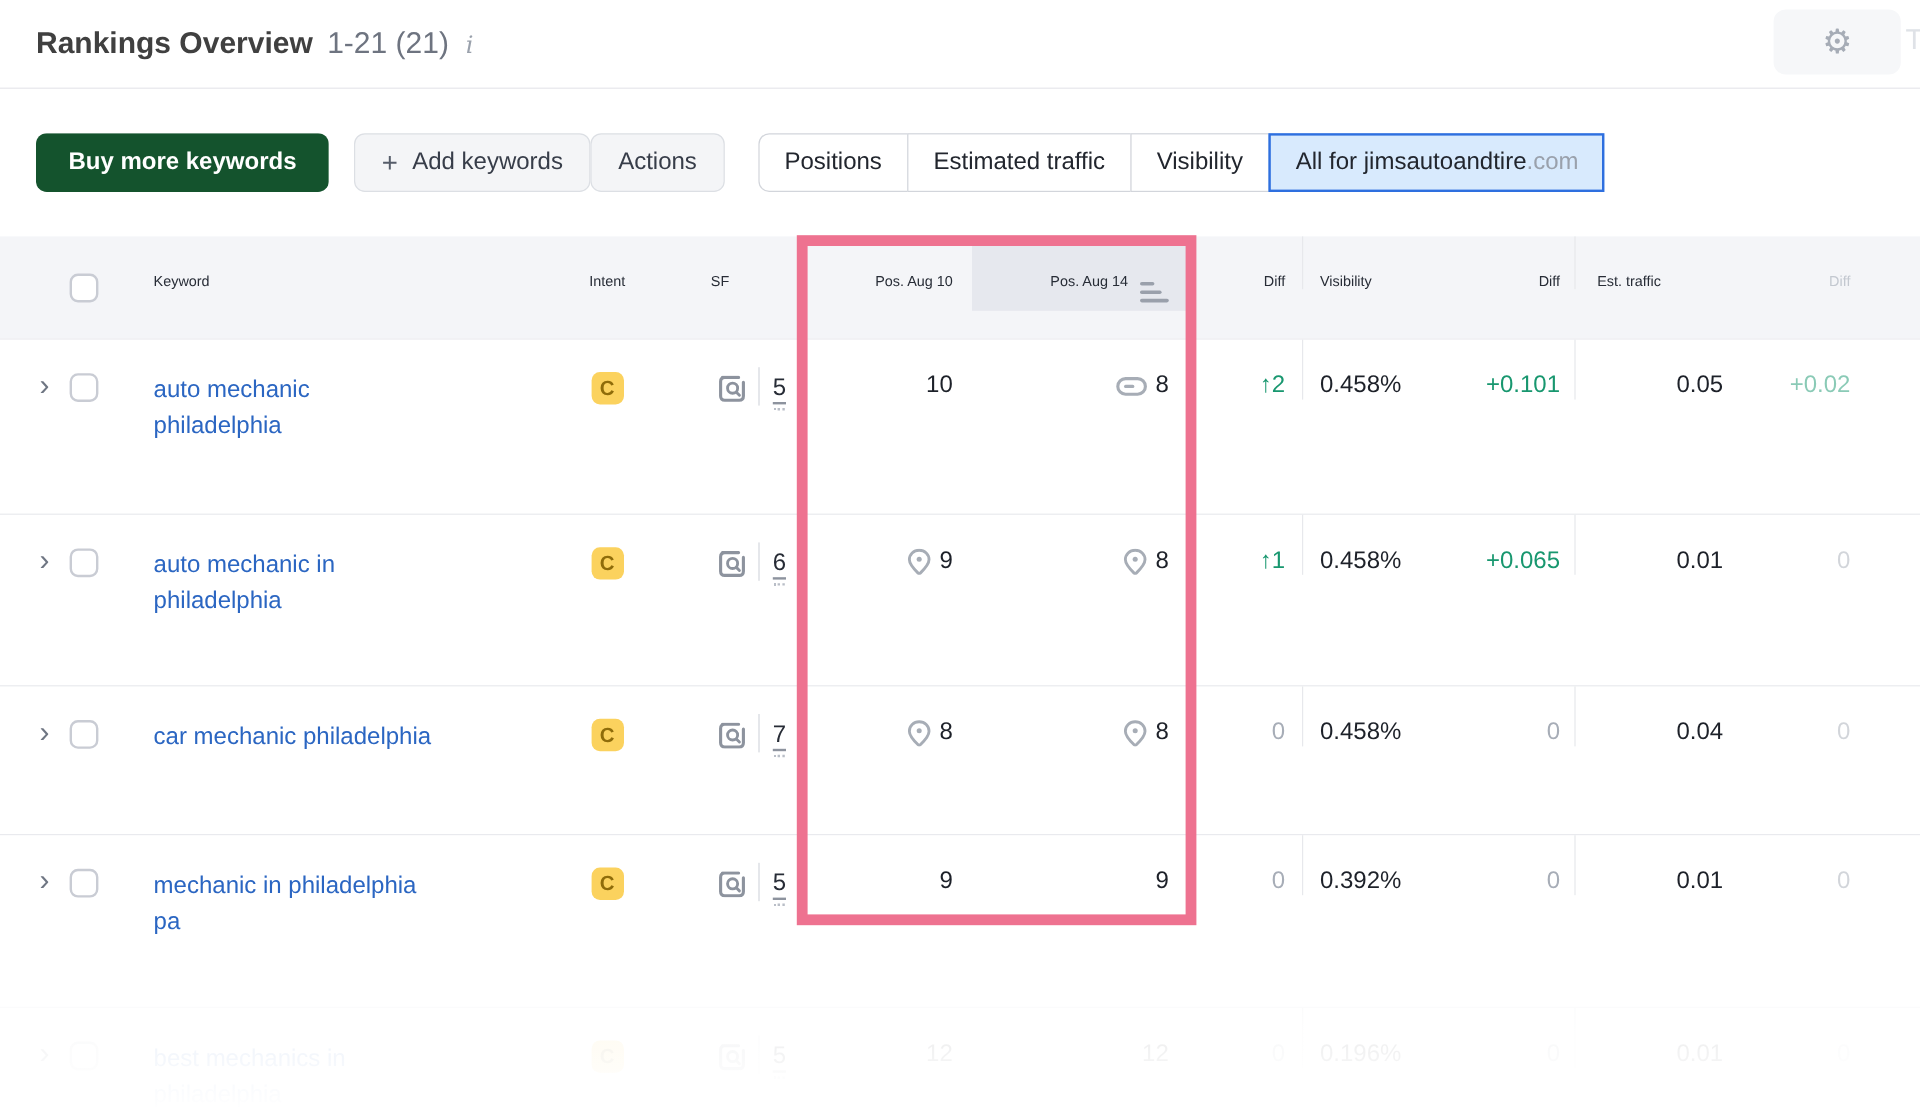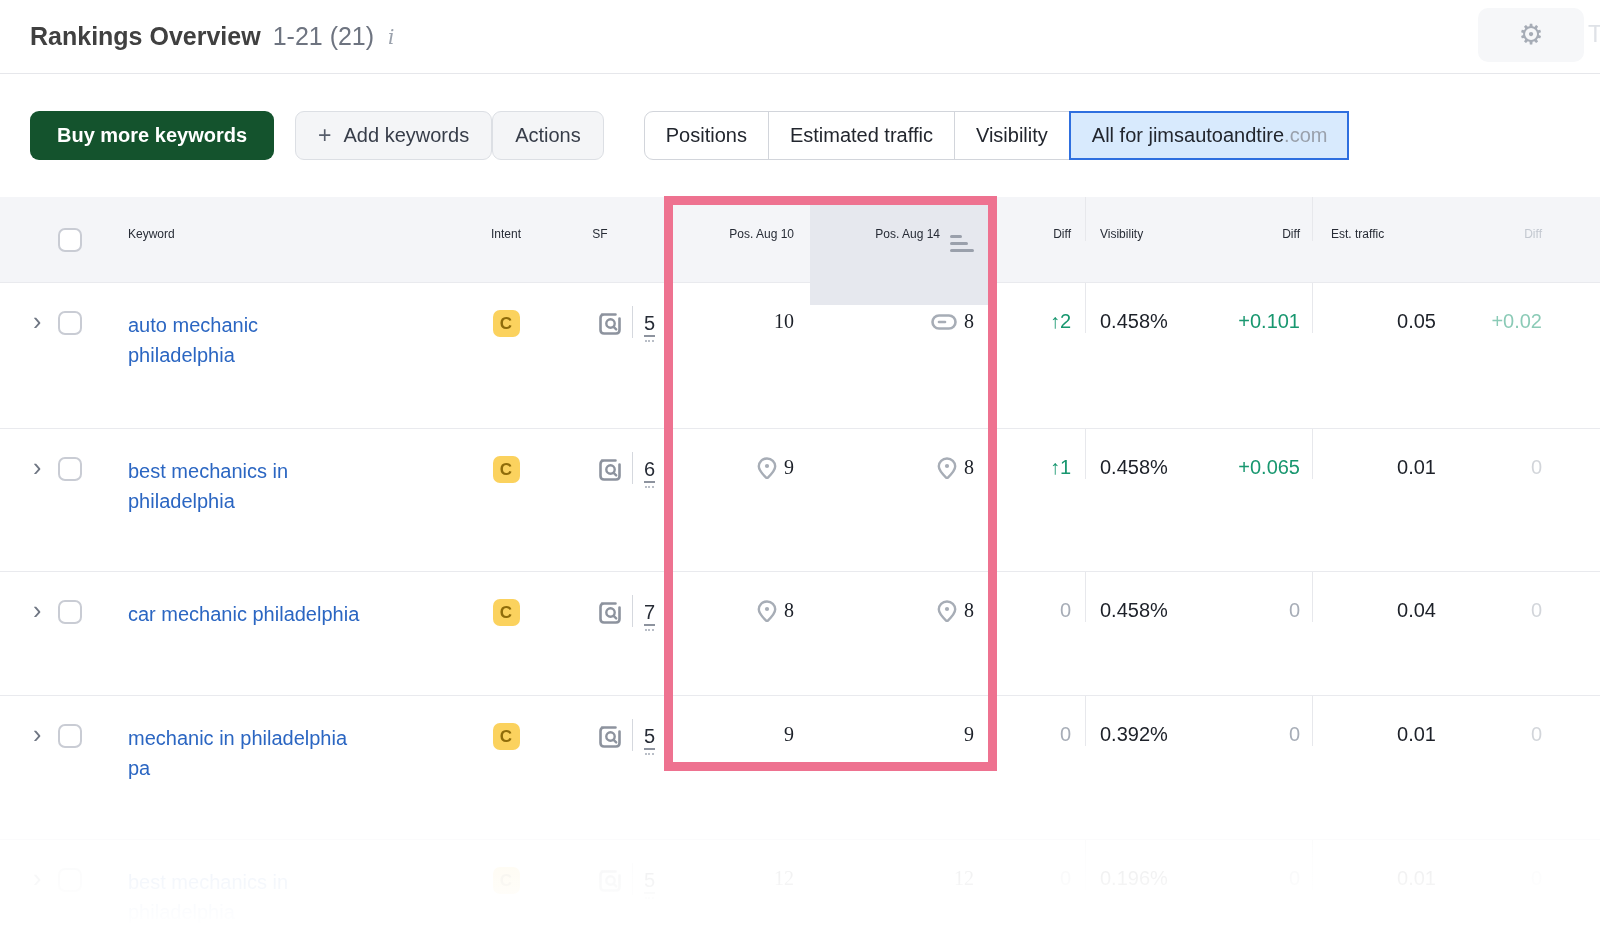--- a/index.html
+++ b/index.html
@@ -22,21 +22,21 @@
   
   .toolbar { display:flex; align-items:center; margin:37px 0 0 30px; height:49px; }
   .btn { height:49px; border-radius:9px; font-size:20px; display:inline-flex;
     align-items:center; justify-content:center; cursor:pointer; border:1px solid transparent; }
   .btn-green { background:#14532d; color:#fff; font-weight:bold; padding:0 26px; }
   .btn-light { background:#f4f5f7; border:1px solid #dcdfe4; color:#373d49; padding:0 22px; }
   .btn-add { margin-left:21px; gap:12px; }
   .btn-actions { }
   .plus-glyph { font-size:23px; color:#565d6a; line-height:1; }
 
-  .view-tabs { display:flex; margin-left:40px; height:49px; }
+  .view-tabs { display:flex; margin-left:28px; height:49px; }
   .vtab { display:flex; align-items:center; padding:0 21px; font-size:20px; color:#22262e;
     background:#fff; border:1px solid #d2d5db; margin-left:-1px; cursor:pointer; white-space:nowrap; }
   .vtab:first-child { border-radius:9px 0 0 9px; margin-left:0; }
   .vtab.selected { background:#d8eafd; border:2px solid #2e6fdf; z-index:1; padding:0 20px 0 21px; }
   .vtab .suffix { color:#9aa1ac; }
 
   
   .table { margin-top:37px; position:relative; }
   .trow { display:flex; align-items:flex-start; }
   .thead { background:#f4f5f8; height:85px; font-size:12px; color:#272c36; }
@@ -53,37 +53,37 @@
   .c-intent{ width:78px;  justify-content:center; }
   .c-sf    { width:120px; justify-content:flex-end; padding-right:10px; }
   .c-pos1  { width:145px; justify-content:flex-end; padding-right:16px; }
   .c-pos2  { width:180px; justify-content:flex-end; padding-right:16px; }
   .c-diff1 { width:95px;  justify-content:flex-end; padding-right:14px; }
   .c-vis   { width:150px; padding-left:14px; border-left:1px solid #e7e8ec; }
   .c-diff2 { width:77px;  justify-content:flex-end; padding-right:12px; }
   .c-est   { width:150px; justify-content:flex-end; padding-right:26px; border-left:1px solid #e7e8ec; }
   .c-diff3 { width:138px; justify-content:flex-end; padding-right:58px; }
   .thead .c-est { justify-content:flex-start; padding-left:18px; }
-  .thead .c-pos2 { background:#e6e8ee; height:108px; }
+  .thead .c-pos2 { background:#e6e8ee; height:62px; }
   .thead .c-diff3 { color:#c3c8d0; }
 
   .chevron { font-size:25px; color:#6f7683; line-height:22px; cursor:pointer; }
   .checkbox { width:24px; height:24px; border:2px solid #c9ccd4; border-radius:7px;
     background:#fff; cursor:pointer; margin-top:1px; }
   .kw-link { color:#2b66c2; line-height:30px; white-space:pre-line; max-width:330px;
     cursor:pointer; }
   .intent-badge { width:27px; height:27px; background:#fbd25e; color:#8f6c0a; font-weight:bold;
     border-radius:7px; font-size:17px; display:flex; align-items:center; justify-content:center; }
   .sf-wrap { display:flex; align-items:center; gap:11px; }
   .sf-divider { width:1px; height:32px; background:#d5d8de; margin-top:-4px; }
   .sf-num { color:#272c36; border-bottom:2px solid #8d939e; position:relative; cursor:pointer; }
   .sf-num::after { content:""; position:absolute; left:1px; right:1px; bottom:-7px;
     border-bottom:2px dotted #b9bec7; }
   .num { color:#1d2129; }
-  .pos-wrap { display:flex; align-items:center; gap:7px;font-family:Liberation Serif, serif; }
+  .pos-wrap { display:flex; align-items:center; gap:7px; }
   .diff-up { color:#18976f; }
   .diff-zero { color:#a7adb7; }
   .green { color:#18976f; }
   .muted { color:#a7adb7; }
   .sort-icon { display:inline-flex; flex-direction:column; gap:4px; margin:8px 0 0 10px; }
   .sort-icon i { display:block; height:3px; background:#9aa0ab; border-radius:2px; }
   .sort-icon .b1 { width:12px; } .sort-icon .b2 { width:18px; } .sort-icon .b3 { width:24px; }
 
   svg.icon { display:block; }
 
@@ -224,21 +224,21 @@
   </div>
 
   <div class="trow tbody-row r2">
     <div class="cell c-exp">
         <span class="chevron">›</span>
       </div>
     <div class="cell c-check">
         <span class="checkbox"></span>
       </div>
     <div class="cell c-kw">
-        <span class="kw-link">best mechanics in
+        <span class="kw-link">auto mechanic in
 philadelphia</span>
       </div>
     <div class="cell c-intent">
         <span class="intent-badge">C</span>
       </div>
     <div class="cell c-sf">
         <span class="sf-wrap">
       <svg class="icon" width="22" height="22" viewBox="0 0 22 22">
             <use href="#serp-icon"></use>
           </svg>

